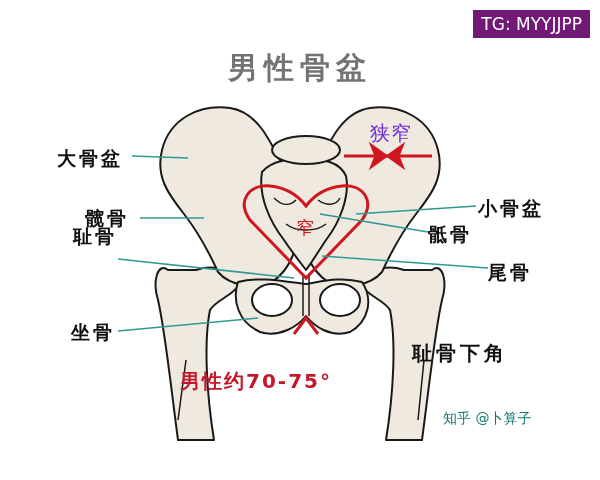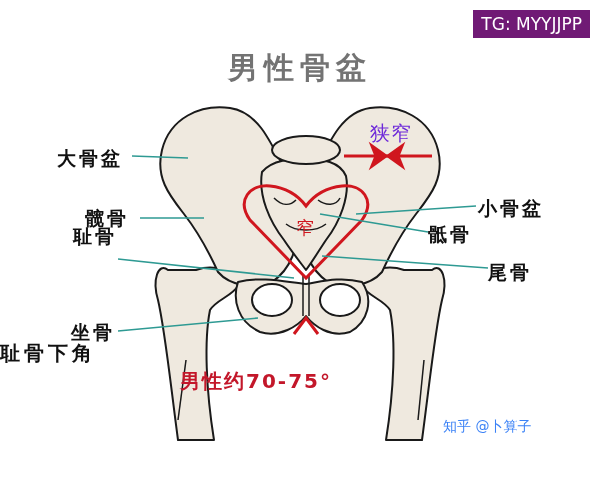--- a/index.html
+++ b/index.html
@@ -7,27 +7,27 @@
            font-family: "DejaVu Serif", "Liberation Serif", serif; }
     #stage { position: absolute; left: 0; top: 0; width: 600px; height: 480px; }
     .lbl { position: absolute; font-family: "DejaVu Serif", "Liberation Serif", serif;
            color: #111; font-size: 19px; font-weight: bold; letter-spacing: 3px; white-space: nowrap; }
     .title { position: absolute; left: 0; width: 600px; top: 48px; text-align: center;
              font-size: 30px; font-weight: bold; letter-spacing: 6px; color: #737373;
              font-family: "DejaVu Serif", "Liberation Serif", serif; }
     .wm-box { position: absolute; background: #701a75; color: #ffffff;
               font-family: "DejaVu Sans", "Liberation Sans", sans-serif; font-size: 17px;
               padding: 0 8px; line-height: 28px; }
-    .zhihu { position: absolute; left: 443px; top: 410px; color: #3b82f6;
-             font-family: "DejaVu Sans", "Liberation Sans", sans-serif; font-size: 14px; margin-top: 8px; }
+    .zhihu { position: absolute; left: 443px; top: 410px; color: #0f766e;
+             font-family: "DejaVu Sans", "Liberation Sans", sans-serif; font-size: 14px; }
     .narrow-label { position: absolute; left: 370px; top: 120px; font-size: 20px; color: #6d28d9;
                     font-family: "DejaVu Serif", "Liberation Serif", serif; letter-spacing: 1px; }
     .narrow-center { position: absolute; left: 296px; top: 216px; font-size: 18px; color: #d0161e;
                      font-family: "DejaVu Serif", "Liberation Serif", serif; }
-    .angle-label { position: absolute; left: 0; width: 508px; top: 340px; text-align: left;
+    .angle-label { position: absolute; left: 0; width: 508px; top: 340px; text-align: right;
                    font-size: 20px; font-weight: bold; letter-spacing: 4px; color: #111;
                    font-family: "DejaVu Serif", "Liberation Serif", serif; }
     .angle-value { position: absolute; left: 0; width: 512px; top: 368px; text-align: center;
                    font-size: 20px; font-weight: bold; letter-spacing: 2px; color: #c3172a;
                    font-family: "DejaVu Sans", "Liberation Sans", sans-serif; }
   </style>
 </head>
 <body>
 
 <div id="stage">

